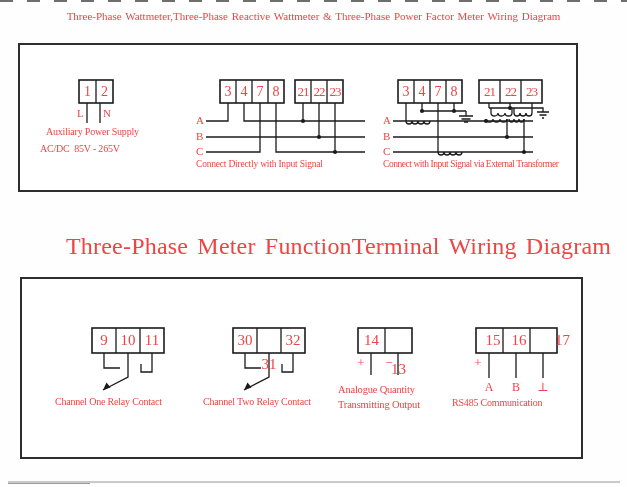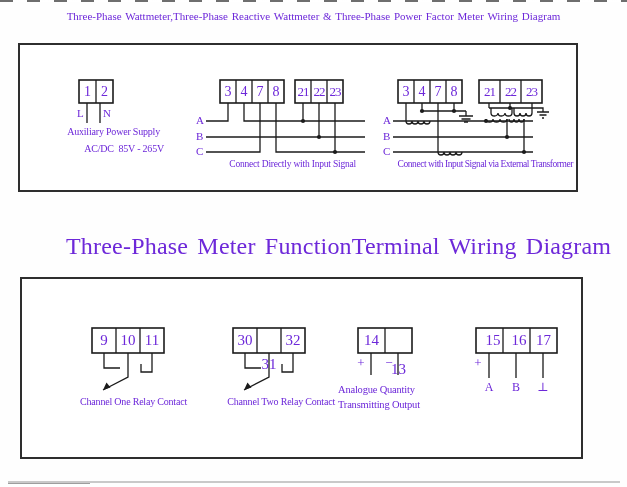--- a/index.html
+++ b/index.html
@@ -1,27 +1,27 @@
 <!DOCTYPE html>
 <html><head>
 <meta charset="utf-8">
 <style>
   html,body{margin:0;padding:0;background:#ffffff;}
   .page{position:relative;width:627px;height:487px;background:#fefefe;overflow:hidden;
-        font-family:"Liberation Serif","DejaVu Serif",serif;color:#6d28d9;}
+        font-family:"Liberation Serif","DejaVu Serif",serif;color:#ef4444;}
   .box{position:absolute;border:2px solid #2e2e2e;background:#fff;}
   .ttl-top{position:absolute;left:0;top:10px;width:627px;text-align:center;
            font-size:11px;letter-spacing:0px;word-spacing:1px;white-space:nowrap;}
   .ttl-mid{position:absolute;left:66px;top:233px;font-size:24px;word-spacing:3px;
            white-space:nowrap;letter-spacing:0.2px;}
   .tnum{position:absolute;text-align:center;font-size:14px;line-height:16px;}
   .tnum.sm{letter-spacing:-1px;font-size:13px;}
   .bnum{position:absolute;text-align:center;font-size:15px;line-height:17px;}
   .phase{position:absolute;font-size:11px;line-height:13px;}
-  .cap{position:absolute;font-size:9.5px;letter-spacing:-0.2px;text-align:right;white-space:nowrap;}
+  .cap{position:absolute;font-size:9.5px;letter-spacing:-0.2px;text-align:left;white-space:nowrap;}
   .cap.tight{letter-spacing:-0.45px;}
   .cap.left{text-align:left;}
   .lbl{position:absolute;font-size:11px;line-height:12px;}
   .pol{position:absolute;font-size:13px;line-height:13px;text-align:center;}
   .pre{white-space:pre;}
   svg.wires{position:absolute;left:0;top:0;pointer-events:none;}
   .strip-light{position:absolute;left:8px;top:481px;width:612px;height:2px;background:#c9c9c9;}
   .strip-dark{position:absolute;left:8px;top:481px;width:82px;height:3px;background:#9d9d9d;}
   .top-dashes{position:absolute;left:0;top:0;width:627px;height:2px;
       background:repeating-linear-gradient(90deg,#4a4a4a 0 13px,#ffffff 13px 27px);opacity:.8;}
@@ -178,21 +178,22 @@
 
   <span class="bnum" style="left:358px;top:332px;width:27px;">14</span>
   <span class="bnum" style="left:385px;top:332px;width:27px;margin-top:29px;">13</span>
   <span class="pol" style="left:355px;top:356px;width:12px;">+</span>
   <span class="pol" style="left:383px;top:356px;width:12px;">−</span>
   <span class="cap left" style="left:338px;top:399px;width:120px;font-size:10.5px;">Transmitting Output</span>
   <span class="cap left" style="left:338px;top:384px;width:115px;font-size:10.5px;">Analogue Quantity</span>
 
   <span class="bnum" style="left:476px;top:332px;width:34px;">15</span>
   <span class="bnum" style="left:503px;top:332px;width:32px;">16</span>
-  <span class="bnum" style="left:530px;top:332px;width:27px;">17</span>
+  <span class="bnum" style="left:530px;top:332px;width:27px;padding-left:19px;">17</span>
   <span class="pol" style="left:472px;top:356px;width:12px;">+</span>
   <span class="pol" style="left:483px;top:381px;width:12px;font-size:12px;">A</span>
   <span class="pol" style="left:510px;top:381px;width:12px;font-size:12px;">B</span>
   <span class="pol" style="left:537px;top:381px;width:12px;font-size:12px;">⊥</span>
+  <span class="cap" style="left:452px;top:397px;width:112px;font-size:10px;">RS485 Communication</span>
 
   <div class="strip-dark"></div>
   <div class="strip-light"></div>
 </div>
 
 </body></html>

